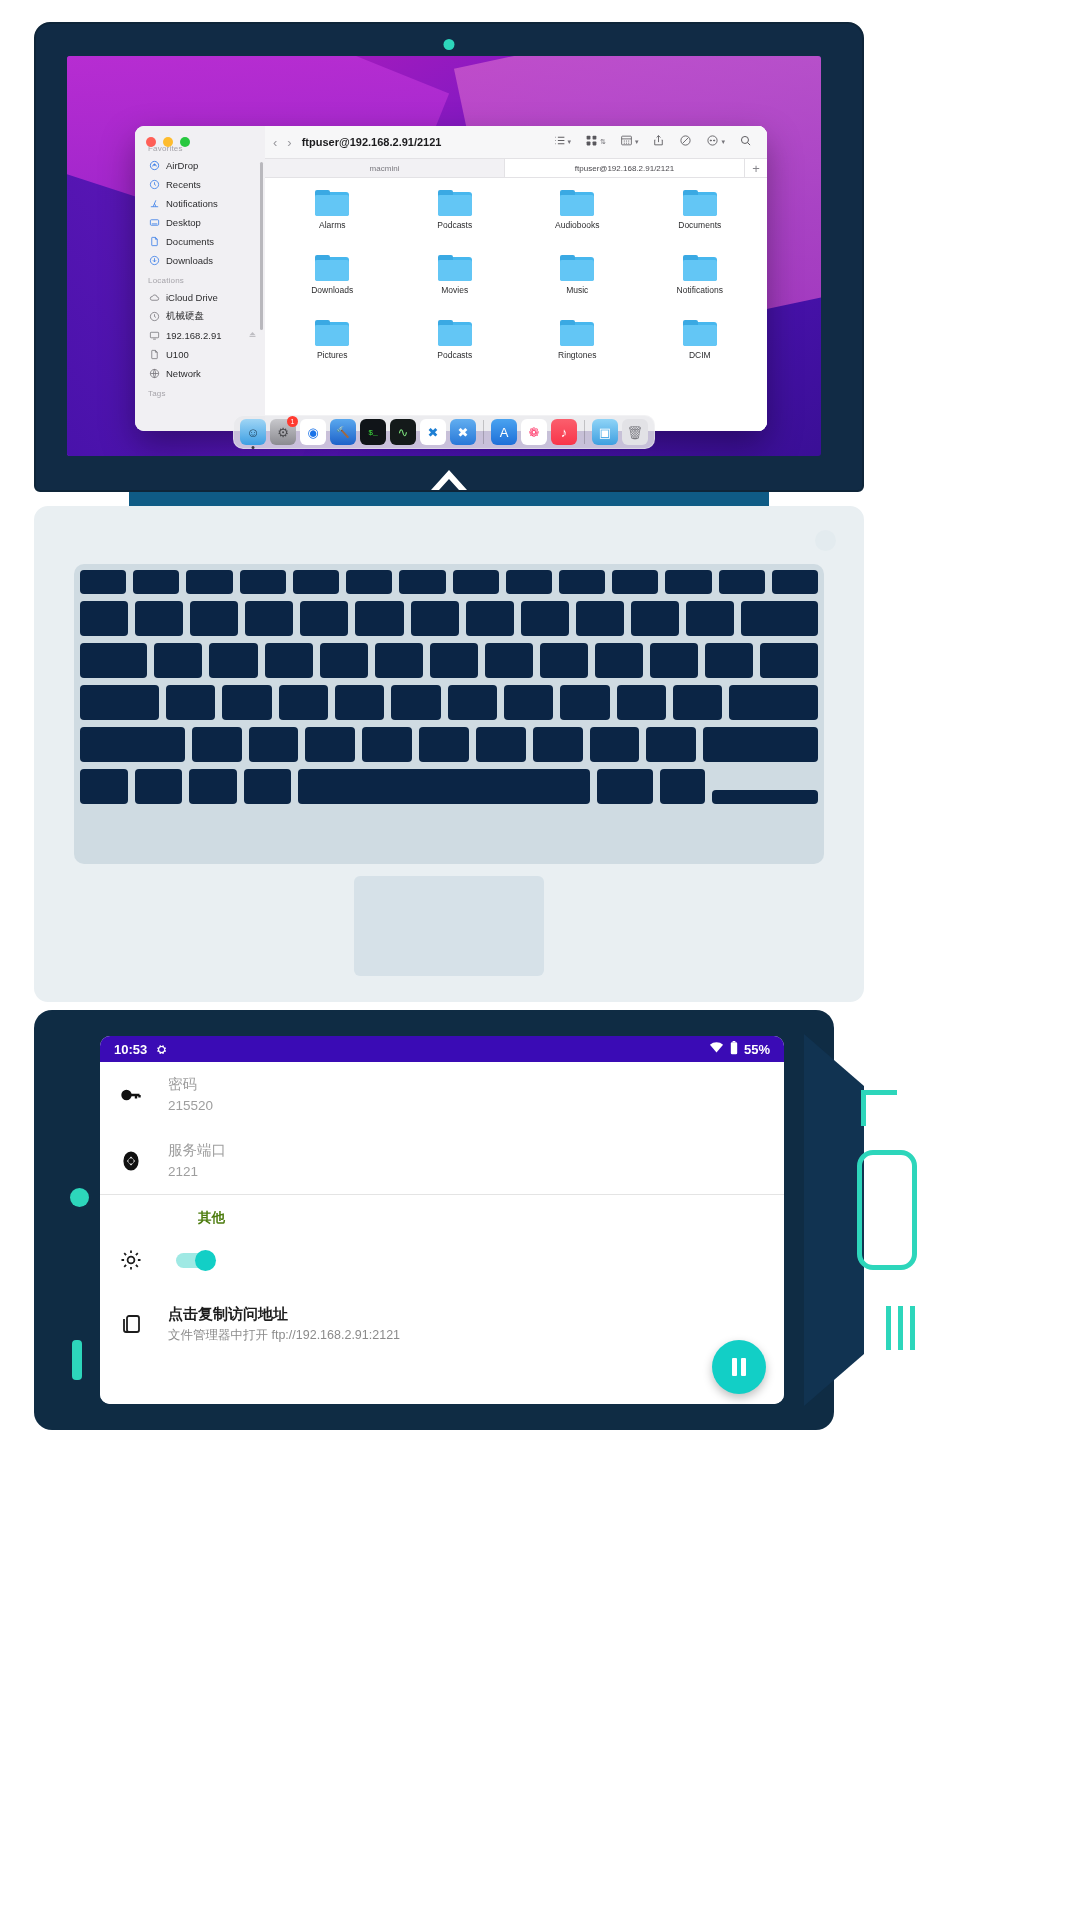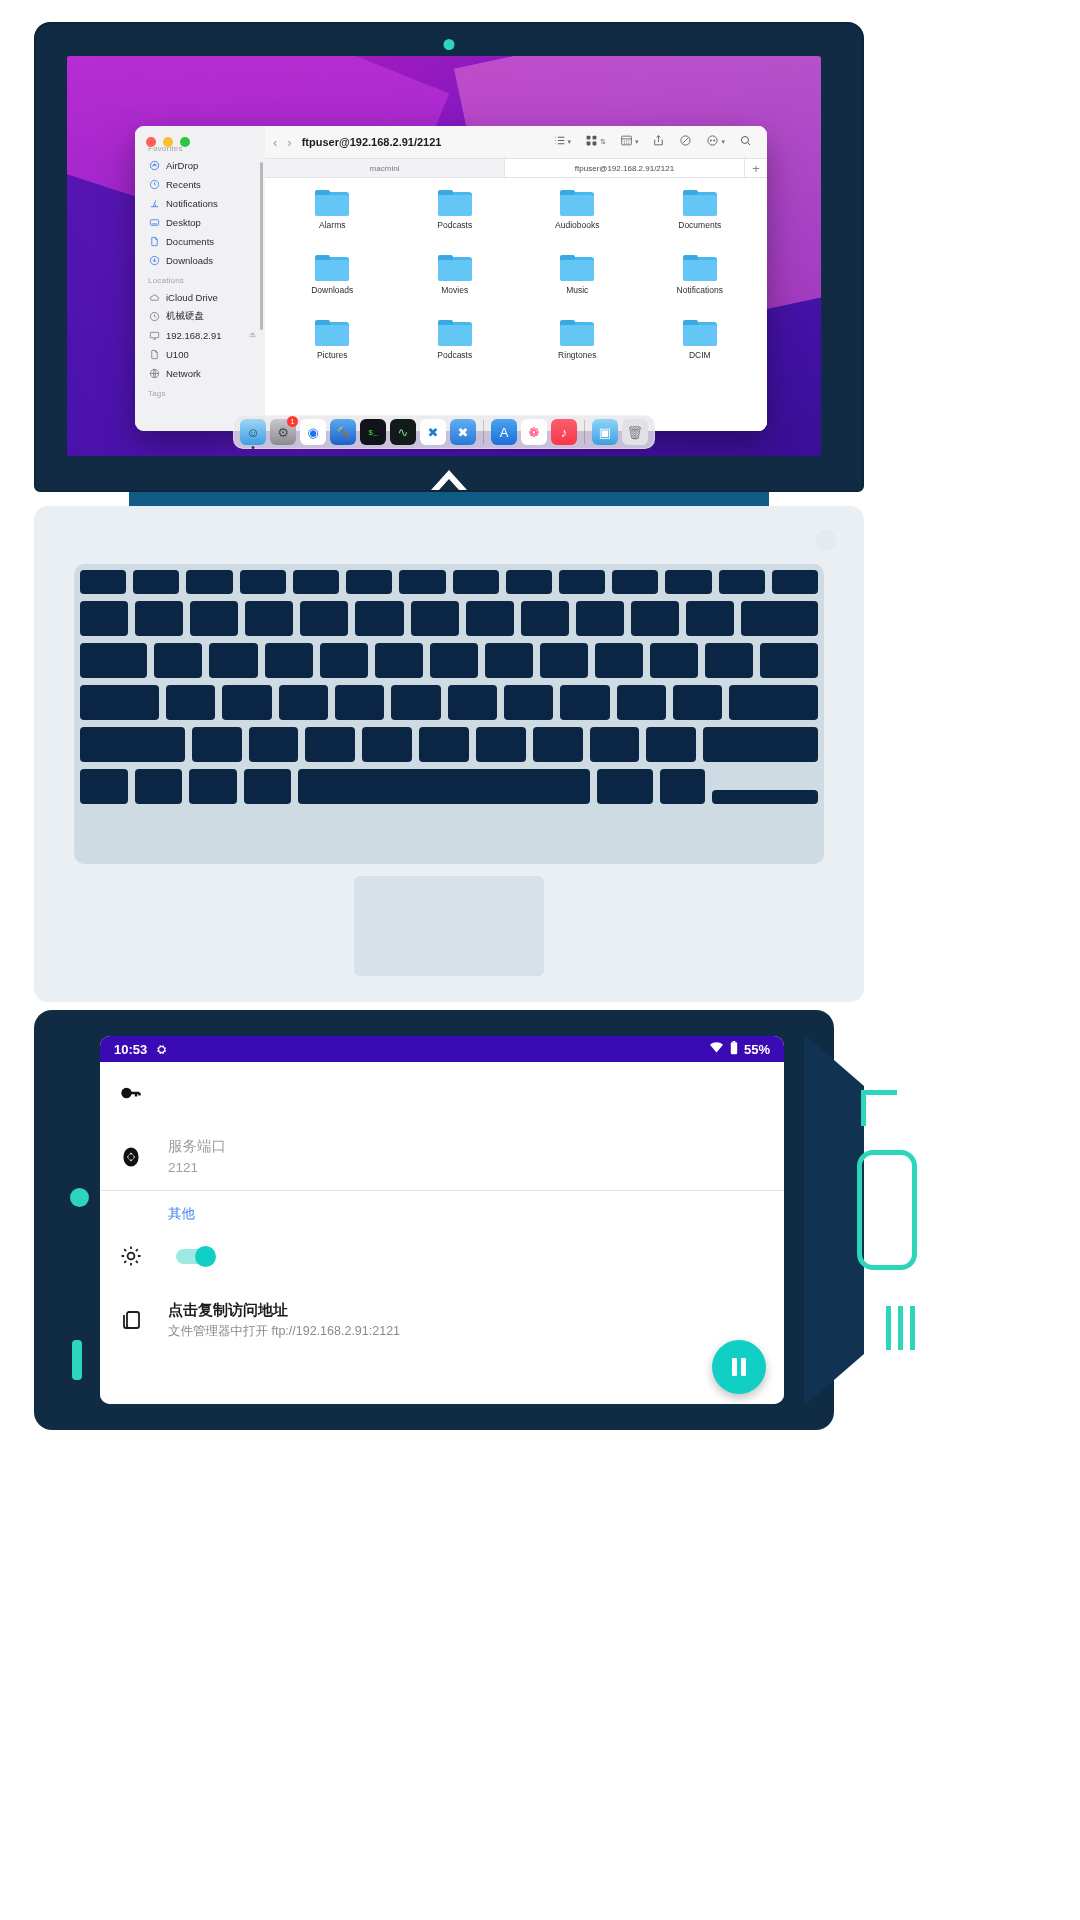--- a/index.html
+++ b/index.html
@@ -203,21 +203,21 @@
   .plist { flex:1; background:#fff; position:relative; }
   .prow { display:flex; align-items:center; padding:12px 18px 12px 14px; gap:20px; min-height:62px;}
   .prow .picon { width:34px; flex:0 0 34px; display:flex; align-items:center; justify-content:center; }
   .prow .picon svg { width:24px; height:24px; }
   .ptext { flex:1; min-width:0; }
   .ptitle-muted { font-size:14.5px; color:#9e9e9e; line-height:1.5; }
   .pvalue { font-size:13.5px; color:#9e9e9e; line-height:1.5; }
   .ptitle { font-size:15px; color:#1d1d1d; font-weight:bold; line-height:1.5; }
   .psub { font-size:12.5px; color:#8b8b8b; line-height:1.5; }
   .divider { height:1px; background:#e4e4e4; margin:0 0 0 0; }
-  .section-head { padding:14px 14px 2px 68px; font-size:13.5px; color:#3b82f6; font-weight:normal;}
+  .section-head { padding:14px 14px 2px 98px; font-size:13.5px; color:#4d7c0f; font-weight:bold;}
   .switch {
     width:38px; height:15px; border-radius:8px; background:#9fe9e4; position:relative;
     flex:0 0 38px; margin-left:8px;
   }
   .switch i { position:absolute; right:-2px; top:-3px; width:21px; height:21px;
     border-radius:50%; background:#12cfc6; display:block; }
   .fab {
     position:absolute; right:18px; bottom:10px; width:54px; height:54px;
     border-radius:50%; background:#12cfc6; display:flex; align-items:center; justify-content:center;
     box-shadow:0 4px 10px rgba(0,0,0,.25);
@@ -694,20 +694,24 @@
 
       <div class="plist">
 
         <div class="prow">
           <div class="picon">
             <svg viewBox="0 0 24 24" fill="none" stroke="#111" stroke-width="2.4">
                 <circle cx="7.5" cy="12" r="4" fill="#111"></circle>
                 <path d="M11.5 12h9M17 12v3.4M20.5 12v2.6"></path>
               </svg>
           </div>
+          <div class="ptext">
+            <div class="ptitle-muted">密码</div>
+            <div class="pvalue">215520</div>
+          </div>
         </div>
 
         <div class="prow">
           <div class="picon">
             <svg viewBox="0 0 24 24" fill="none" stroke="#111" stroke-width="2.2">
                 <ellipse cx="12" cy="12" rx="6.5" ry="8.5" fill="#111"></ellipse>
                 <path d="M12 7.5 16 12l-4 4.5L8 12z" fill="#fff" stroke="none"></path>
                 <circle cx="12" cy="12" r="1.6" fill="#111"></circle>
               </svg>
           </div>

